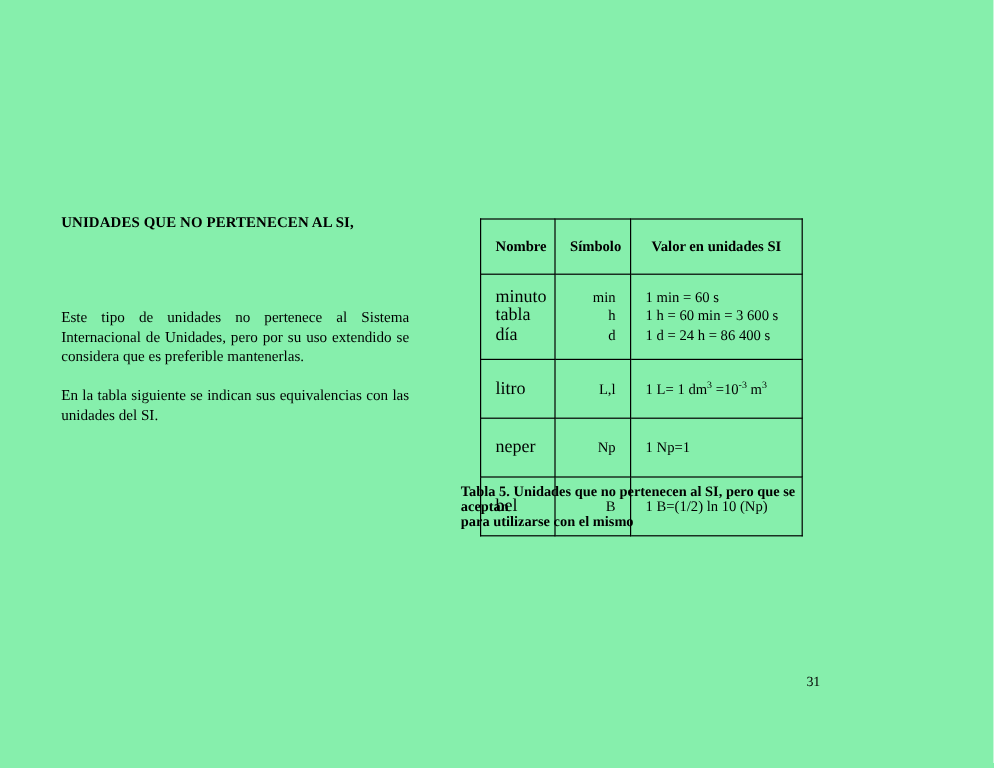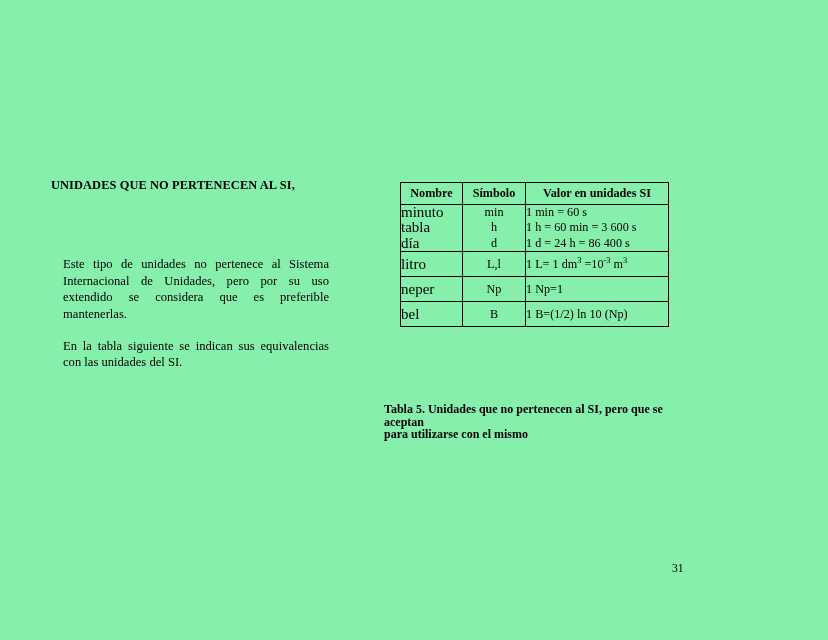--- a/index.html
+++ b/index.html
@@ -35,21 +35,21 @@
     display: block;
     white-space: nowrap;
   }
   #body-copy {
     margin-top: 63px;
   }
   .body-paragraph {
     font-size: 12.6px;
     line-height: 16.6px;
     text-align: justify;
-    margin: 12px;
+    margin: 0;
   }
   .body-paragraph + .body-paragraph {
     margin-top: 15px;
   }
 
   
   #units-table-wrap {
     position: absolute;
     left: 400px;
     top: 182px;
@@ -57,21 +57,21 @@
   }
   table#units-table {
     border-collapse: collapse;
     width: 268px;
     table-layout: fixed;
     border: 1.3px solid #000;
   }
   table#units-table th,
   table#units-table td {
     border: 1.1px solid #000;
-    padding: 0;
+    padding: 12px;
     vertical-align: middle;
   }
   table#units-table thead th {
     text-align: center;
     font-weight: bold;
     font-size: 12.2px;
     height: 21px;
     line-height: 21px;
     border-bottom-width: 1.5px;
   }
@@ -80,21 +80,21 @@
   col.c-valor   { width: 143px; }
 
   td.cell-nombre {
     font-size: 15px;
     line-height: 15.4px;
     padding: 4px 0 4px 7px;
   }
   td.cell-simbolo {
     font-size: 12.2px;
     line-height: 15.4px;
-    text-align: center;
+    text-align: right;
     padding: 4px 0;
   }
   td.cell-valor {
     font-size: 12.2px;
     line-height: 15.4px;
     padding: 4px 0 4px 7px;
     white-space: nowrap;
   }
   .stack-line { display: block; }
   

